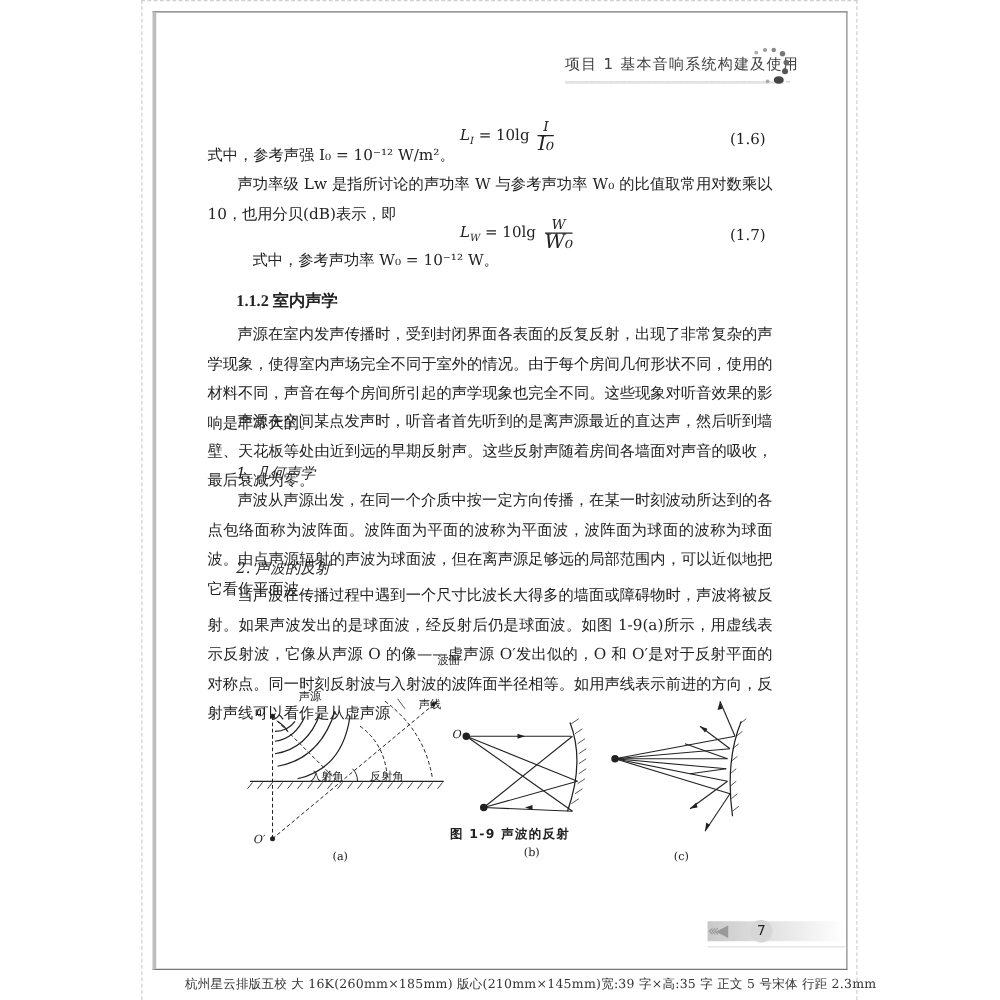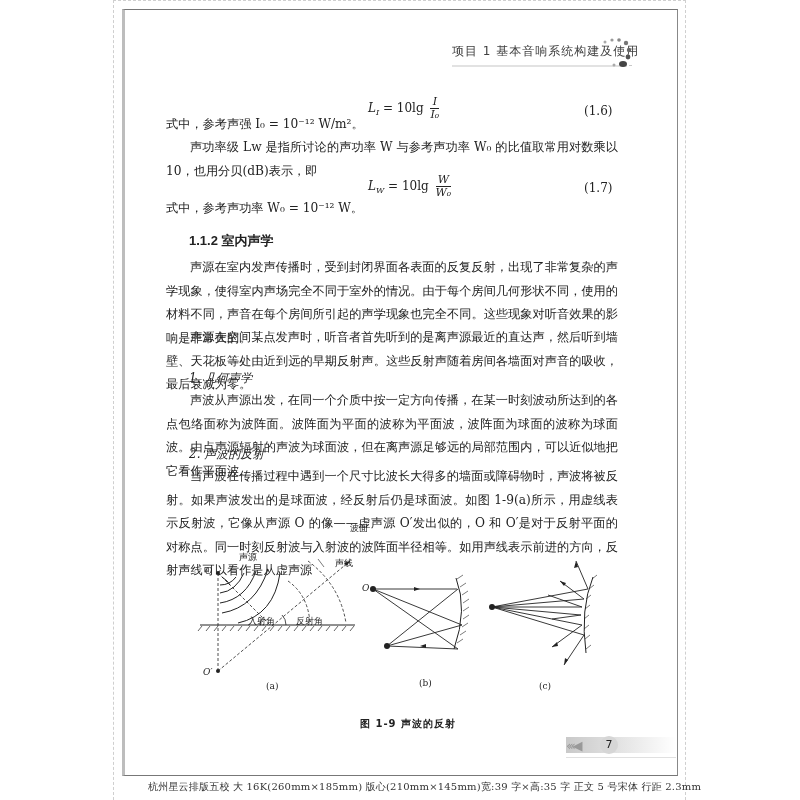--- a/index.html
+++ b/index.html
@@ -13,29 +13,29 @@
                 border-left:3px solid #bdbdbd; box-sizing:border-box; background:#fff; }
   .running-head { position:absolute; left:452px; top:39px; width:180px; height:26px;
                   border-bottom:1px dashed #c8c8c8; }
   .running-head .txt { position:absolute; left:0; top:4px; font-size:12px; letter-spacing:1px;
                        font-family:"DejaVu Sans","Liberation Sans",sans-serif; color:#404040; white-space:nowrap; }
   .rh-bar { position:absolute; left:452px; top:65px; width:175px; height:2px; background:#e2e2e2; }
   .rh-dots { position:absolute; left:595px; top:36px; width:45px; height:35px; }
   .formula { position:absolute; font-size:12px; font-style:italic; white-space:nowrap; }
   .frac { display:inline-block; vertical-align:middle; text-align:center; margin-left:3px; }
   .frac .num { display:block; border-bottom:1px solid #222; padding:0 2px; font-size:11px; line-height:12px; }
-  .frac .den { display:block; font-size:11px; line-height:12px; }
+  .frac .den { display:block; font-size:16px; line-height:12px; }
   .eqno { position:absolute; font-size:12px; font-style:normal; }
   .para { position:absolute; left:166px; width:452px; font-size:12.2px; line-height:23.5px; text-align:justify; }
   .indent { text-indent:24px; }
-  .sect-head { position:absolute; left:189px; font-size:13px; font-weight:bold; font-family:Liberation Sans, sans-serif; }
+  .sect-head { position:absolute; left:189px; font-size:13px; font-weight:bold; font-family:Liberation Serif, serif; }
   .sub-head { position:absolute; left:189px; font-size:12px; font-style:italic; }
   .fig { position:absolute; }
   .fig-label { position:absolute; font-size:9px; font-family:"DejaVu Serif",serif; }
-  .caption { position:absolute; left:360px; top:717px; font-size:10px; font-weight:bold;
+  .caption { position:absolute; left:360px; top:660px; font-size:10px; font-weight:bold;
              font-family:"DejaVu Sans","Liberation Sans",sans-serif; letter-spacing:1px; white-space:nowrap; }
   .footer-bar { position:absolute; left:566px; top:737px; width:110px; height:16px;
                 background:linear-gradient(to right,#c9c9c9,#ffffff); }
   .footer-line { position:absolute; left:566px; top:757px; width:110px; height:1px; background:#e0e0e0; }
   .chevrons { position:absolute; left:566px; top:738px; font-size:13px; color:#999; letter-spacing:-3px; font-family:"DejaVu Sans",sans-serif; }
   .page-num { position:absolute; left:600px; top:736px; width:18px; height:18px; border-radius:50%;
               background:#d6d6d6; font-size:11px; text-align:center; line-height:18px;
               font-family:"DejaVu Sans","Liberation Sans",sans-serif; }
   .slug { position:absolute; left:148px; top:780px; font-size:10px; white-space:nowrap; color:#333; letter-spacing:0.2px; }
 </style>
@@ -67,21 +67,21 @@
 <div class="eqno" style="left:584px; top:104px;">(1.6)</div>
 
 <div class="para" style="top:113px;">式中，参考声强 I₀ = 10⁻¹² W/m²。</div>
 <div class="para indent" style="top:136px;">声功率级 Lw 是指所讨论的声功率 W 与参考声功率 W₀ 的比值取常用对数乘以 10，也用分贝(dB)表示，即</div>
 
 <div class="formula" style="left:368px; top:174px;">
   <span>L</span><sub style="font-size:8px">W</sub><span style="font-style:normal"> = 10lg </span><span class="frac"><span class="num">W</span><span class="den">W₀</span></span>
 </div>
 <div class="eqno" style="left:584px; top:181px;">(1.7)</div>
 
-<div class="para" style="top:197px;">式中，参考声功率 W₀ = 10⁻¹² W。</div>
+<div class="para" style="top:197px;margin-left:36px;">式中，参考声功率 W₀ = 10⁻¹² W。</div>
 
 <div class="sect-head" style="top:232px;">1.1.2   室内声学</div>
 
 <div class="para indent" style="top:256px;">声源在室内发声传播时，受到封闭界面各表面的反复反射，出现了非常复杂的声学现象，使得室内声场完全不同于室外的情况。由于每个房间几何形状不同，使用的材料不同，声音在每个房间所引起的声学现象也完全不同。这些现象对听音效果的影响是非常大的。</div>
 <div class="para indent" style="top:326px;">声源在空间某点发声时，听音者首先听到的是离声源最近的直达声，然后听到墙壁、天花板等处由近到远的早期反射声。这些反射声随着房间各墙面对声音的吸收，最后衰减为零。</div>
 
 <div class="sub-head" style="top:370px;">1. 几何声学</div>
 <div class="para indent" style="top:389px;">声波从声源出发，在同一个介质中按一定方向传播，在某一时刻波动所达到的各点包络面称为波阵面。波阵面为平面的波称为平面波，波阵面为球面的波称为球面波。由点声源辐射的声波为球面波，但在离声源足够远的局部范围内，可以近似地把它看作平面波。</div>
 
 <div class="sub-head" style="top:446px;">2. 声波的反射</div>

